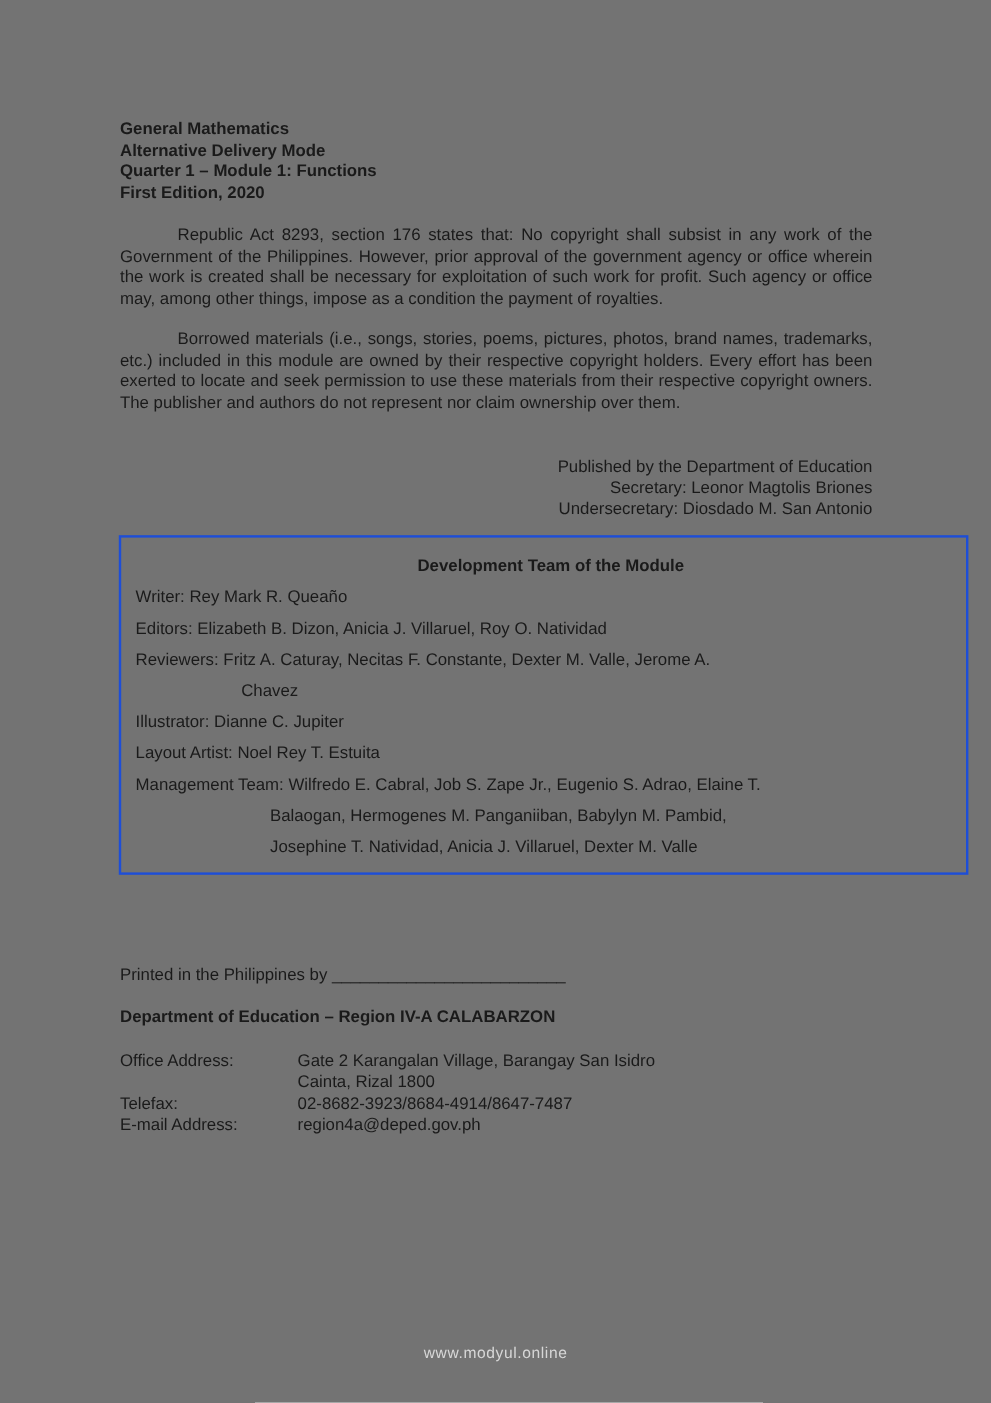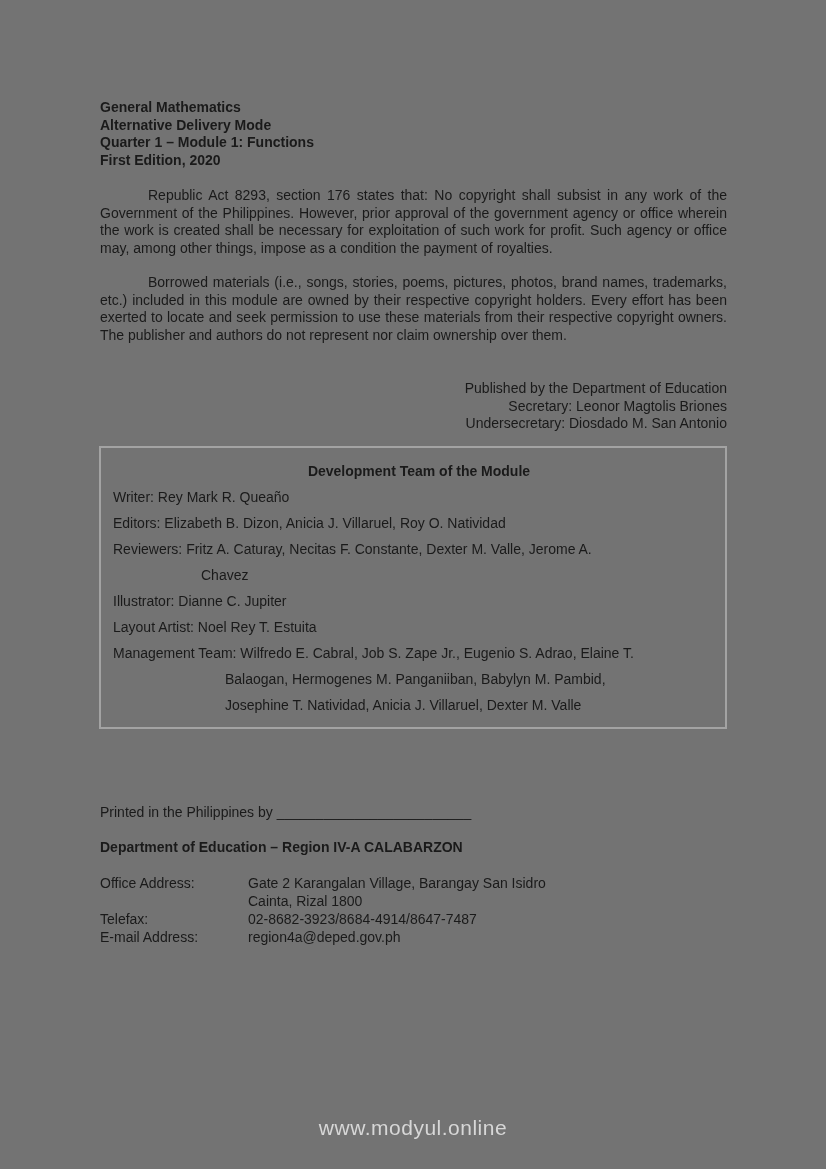--- a/index.html
+++ b/index.html
@@ -21,40 +21,40 @@
     text-align:justify;
     text-indent:48px;
     line-height:17.5px;
   }
   .para1{top:187px;left:100px;}
   .para2{top:274px;left:100px;}
   .published-block{top:380px;left:100px;width:627px;text-align:right;}
   .published-block div{line-height:17.5px;}
   .dev-box{
     top:446px;left:99px;
-    width:628px;height:283px;
-    border:2px solid #a3a3a3;
+    width:708px;height:283px;
+    border:2px solid #1d4ed8;
     box-sizing:border-box;
     padding:10px 0 0 12px;
   }
   .box-title{text-align:center;font-weight:bold;line-height:26px;}
   .dt-row{line-height:26px;}
   .indent-1{padding-left:88px;}
   .indent-2{padding-left:112px;}
   .printed-line{top:803px;left:100px;width:627px;font-weight:normal;line-height:18px;}
   .region-line{top:838px;left:100px;width:627px;font-weight:bold;line-height:18px;}
   .contact-block{top:874px;left:100px;width:627px;}
   .contact-row{display:flex;line-height:18px;}
   .contact-label{width:148px;flex:none;}
   .contact-value{flex:1;}
   .watermark{
     top:1117px;left:0;width:826px;
     text-align:center;
     color:#d7d7d7;
-    font-size:21px;
+    font-size:13px;
     letter-spacing:0.5px;
     line-height:22px;
   }
 </style>
 </head>
 <body>
 
 <div class="page">
 
   <div class="abs header-block">

